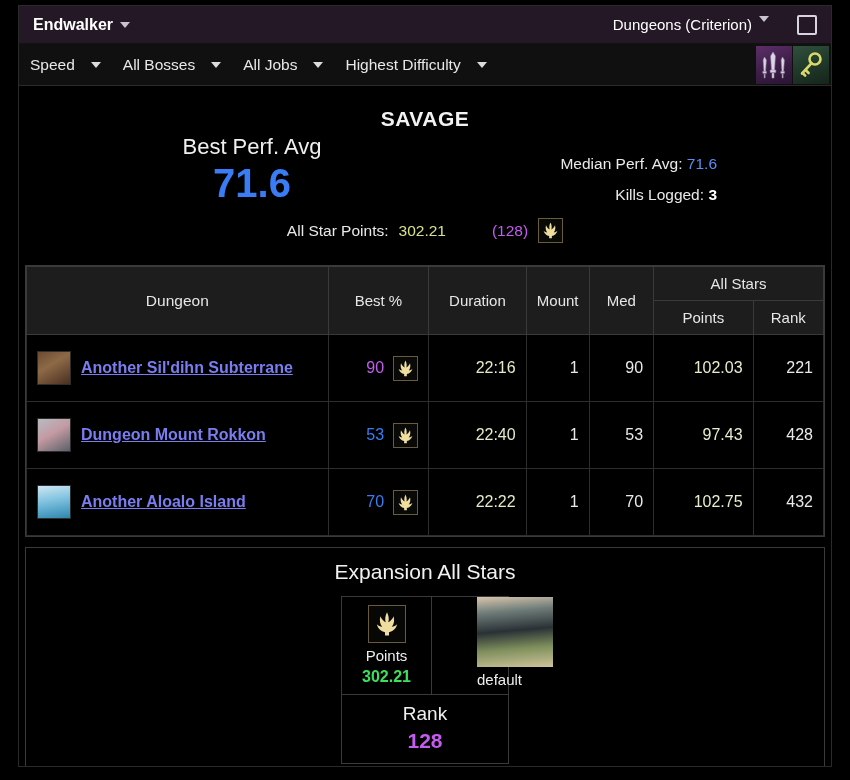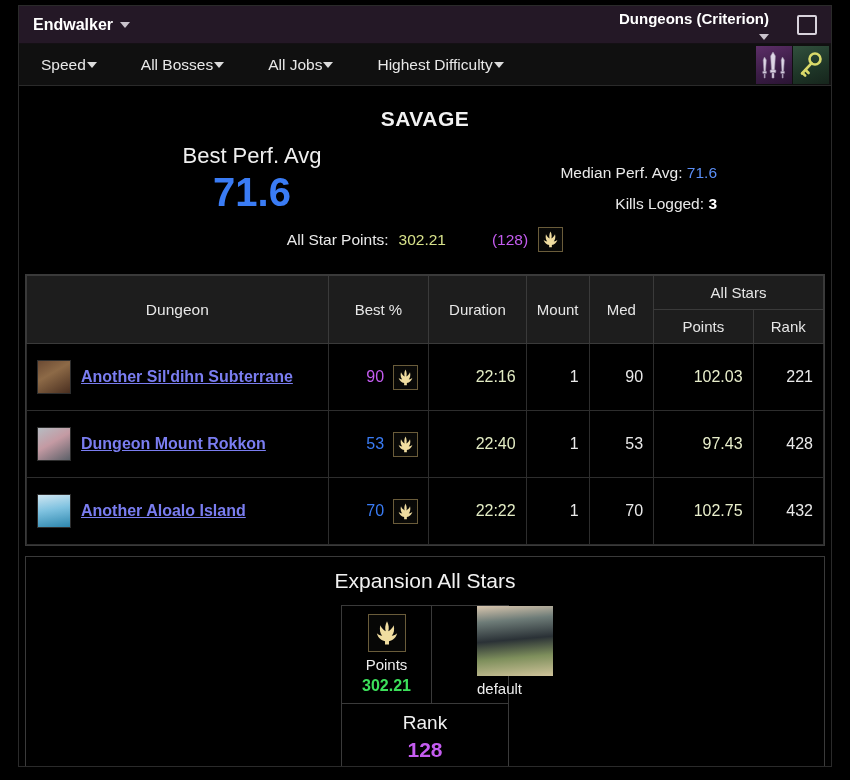--- a/index.html
+++ b/index.html
@@ -32,22 +32,22 @@
     align-items: center;
     border-bottom: 1px solid #141014;
   }
   .tb-left {
     position: absolute; left: 14px;
     display: flex; align-items: center; gap: 7px;
     font-size: 16px; font-weight: bold; color: #ffffff;
   }
   .tb-right {
     position: absolute; right: 62px;
-    display: flex; align-items: flex-end; gap: 7px;
-    font-size: 15px; font-weight: bold; color: #ffffff; flex-direction: column;
+    display: flex; align-items: flex-start; gap: 7px;
+    font-size: 15px; font-weight: normal; color: #ffffff;
   }
   .caret {
     width: 0; height: 0;
     border-left: 5px solid transparent;
     border-right: 5px solid transparent;
     border-top: 6px solid #c9c3cc;
     display: inline-block;
   }
   .win-btn {
     position: absolute; right: 14px; top: 9px;
@@ -65,23 +65,23 @@
   
   .filterbar {
     position: relative;
     height: 42px;
     background: #101010;
     display: flex;
     align-items: center;
     border-bottom: 1px solid #2a2a2a;
   }
   .filter {
-    display: flex; align-items: center; gap: 1px;
+    display: flex; align-items: center; gap: 16px;
     color: #e8e8e8; font-size: 15.5px;
-    padding: 0 22px;
+    padding: 0 11px;
     cursor: pointer;
     white-space: nowrap;
   }
   .filter .caret { border-top-color: #dcdcdc; }
   .badges {
     position: absolute; right: 2px; top: 2px;
     display: flex; height: 38px; gap: 1px;
   }
   .badge {
     width: 36px; height: 38px;
@@ -95,21 +95,21 @@
   .summary { position: relative; padding: 14px 0 10px; background:#000; }
   .savage {
     text-align: center;
     font-size: 21px; font-weight: bold; color: #f2f2f2;
     letter-spacing: .5px;
     margin-top: 7px;
   }
   .stat-row {
     position: relative;
     height: 92px;
-    margin-top: 12px;
+    margin-top: 3px;
   }
   .best-block {
     position: absolute; left: 148px; top: 0;
     text-align: center; width: 170px;
   }
   .best-label { font-size: 22px; color: #efefef; }
   .best-value {
     font-size: 40px; font-weight: bold; color: #3a7cf5;
     margin-top: 2px; line-height: 1.05;
   }

